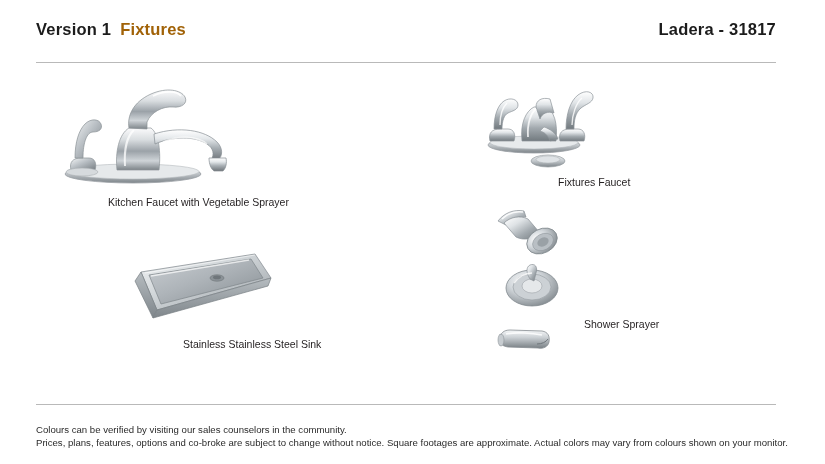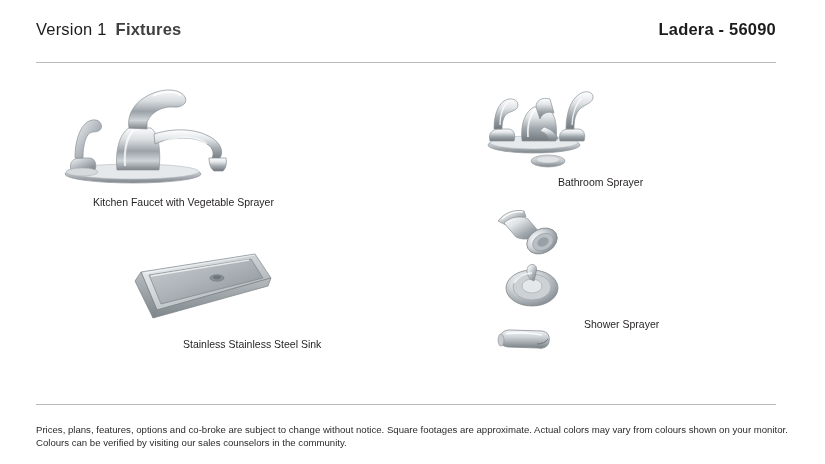--- a/index.html
+++ b/index.html
@@ -32,26 +32,26 @@
     justify-content: space-between;
   }
   .header-left {
     display: flex;
     align-items: baseline;
     gap: 9px;
     font-size: 16.5px;
     letter-spacing: 0.2px;
   }
   .header-left .version {
-    font-weight: normal;
+    font-weight: bold;
     color: #1c1c1c;
   }
   .header-left .section {
     font-weight: bold;
-    color: #404040;
+    color: #a16207;
   }
   .header-right {
     font-size: 16.5px;
     font-weight: bold;
     color: #1c1c1c;
     letter-spacing: 0.2px;
   }
   .rule-top {
     position: absolute;
     left: 36px;
@@ -91,42 +91,42 @@
   
   .figure {
     position: absolute;
   }
   .figure svg {
     display: block;
   }
 
   
   #fig-kitchen-faucet { left: 55px; top: 72px; }
-  #cap-kitchen-faucet { left: 93px; top: 196px; }
+  #cap-kitchen-faucet { left: 108px; top: 196px; }
 
   #fig-bath-faucet { left: 476px; top: 75px; }
   #cap-bath-faucet { left: 558px; top: 176px; }
 
   #fig-sink { left: 105px; top: 248px; }
   #cap-sink { left: 183px; top: 338px; }
 
   #fig-shower { left: 480px; top: 203px; }
   #cap-shower { left: 584px; top: 318px; }
 </style>
 </head>
 <body>
 
 <div class="page">
 
   <div class="header">
     <div class="header-left">
       <span class="version">Version 1</span>
       <span class="section">Fixtures</span>
     </div>
-    <div class="header-right">Ladera - 56090</div>
+    <div class="header-right">Ladera - 31817</div>
   </div>
 
   <div class="rule-top"></div>
 
   <div class="figure" id="fig-kitchen-faucet">
     <svg width="190" height="115" viewBox="0 0 190 115" xmlns="http://www.w3.org/2000/svg">
       <defs>
         <linearGradient id="kfBody" x1="0" y1="0" x2="0" y2="1">
           <stop offset="0%" stop-color="#fbfbfc"></stop>
           <stop offset="28%" stop-color="#d9dde0"></stop>
@@ -212,21 +212,21 @@
       <g>
         <ellipse cx="72" cy="86" rx="17" ry="6" fill="url(#bfBase)" stroke="#979da2" stroke-width="0.7"></ellipse>
         <ellipse cx="72" cy="84.5" rx="12" ry="3.6" fill="#dfe3e6" stroke="#aeb3b7" stroke-width="0.6"></ellipse>
       </g>
 
       <path d="M52 62 C51 48 55 38 60 34" fill="none" stroke="#ffffff" stroke-width="1.8" opacity="0.8"></path>
       <path d="M24 50 C24 40 27 32 31 28" fill="none" stroke="#ffffff" stroke-width="1.4" opacity="0.8"></path>
       <path d="M96 50 C96 40 100 28 106 23" fill="none" stroke="#ffffff" stroke-width="1.4" opacity="0.8"></path>
     </svg>
   </div>
-  <div class="caption" id="cap-bath-faucet">Bathroom Sprayer</div>
+  <div class="caption" id="cap-bath-faucet">Fixtures Faucet</div>
 
   <div class="figure" id="fig-sink">
     <svg width="170" height="80" viewBox="0 0 170 80" xmlns="http://www.w3.org/2000/svg">
       <defs>
         <linearGradient id="sinkRim" x1="0" y1="0" x2="1" y2="1">
           <stop offset="0%" stop-color="#f3f5f6"></stop>
           <stop offset="40%" stop-color="#d2d7da"></stop>
           <stop offset="100%" stop-color="#9ba1a6"></stop>
         </linearGradient>
         <linearGradient id="sinkBasin" x1="0" y1="0" x2="1" y2="1">
@@ -301,17 +301,17 @@
         <path d="M26 131 C36 129 52 130 62 132" fill="none" stroke="#ffffff" stroke-width="1.6" opacity="0.8"></path>
         <ellipse cx="21" cy="137" rx="3" ry="6" fill="#c7ccd0" stroke="#8d9398" stroke-width="0.6"></ellipse>
       </g>
     </svg>
   </div>
   <div class="caption" id="cap-shower">Shower Sprayer</div>
 
   <div class="rule-bottom"></div>
 
   <div class="footer">
+    <div>Colours can be verified by visiting our sales counselors in the community.</div>
     <div>Prices, plans, features, options and co-broke are subject to change without notice. Square footages are approximate. Actual colors may vary from colours shown on your monitor.</div>
-    <div>Colours can be verified by visiting our sales counselors in the community.</div>
   </div>
 
 </div>
 
 </body></html>

